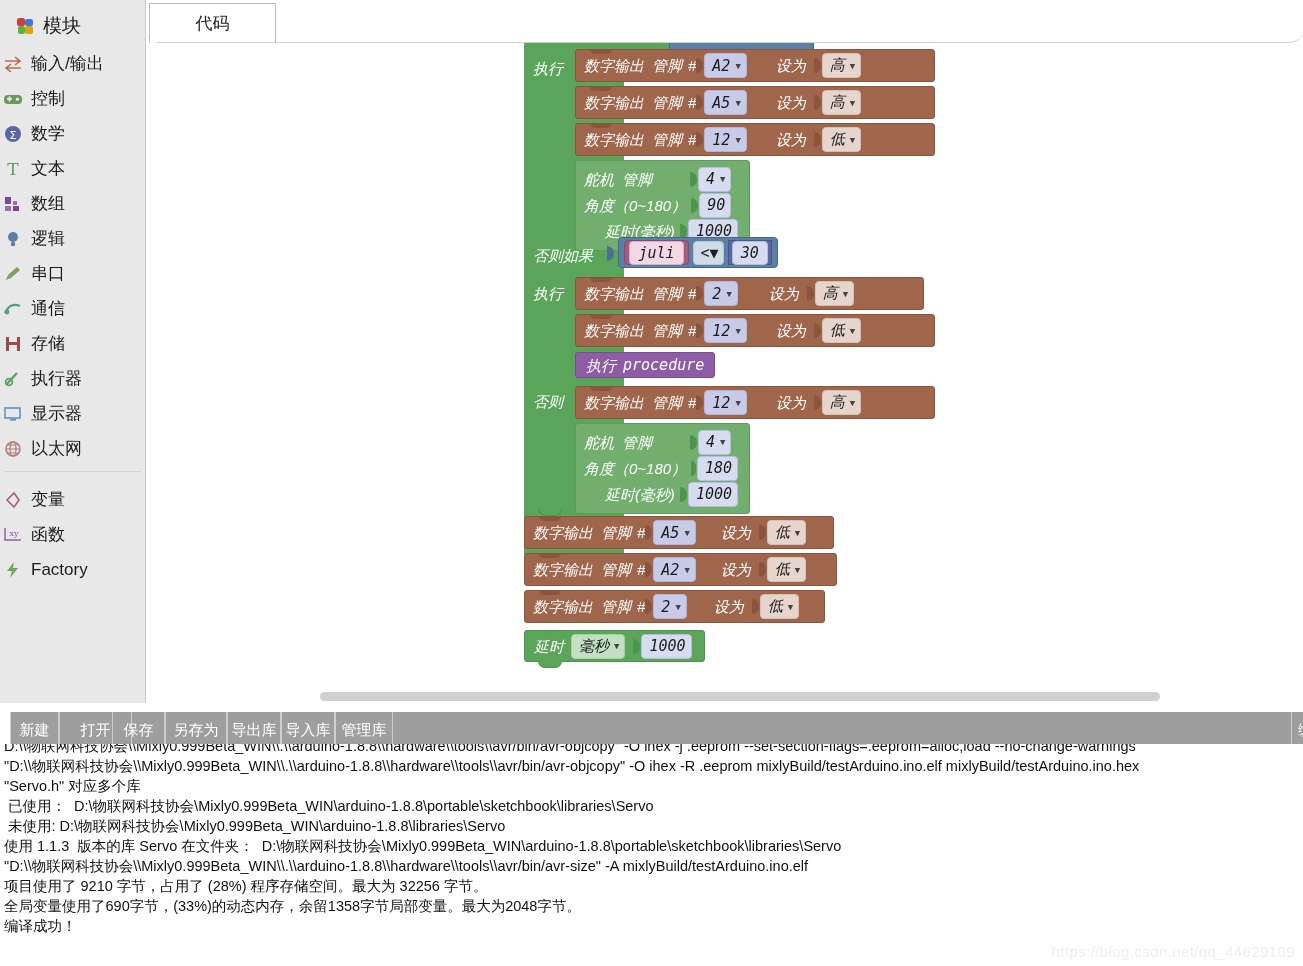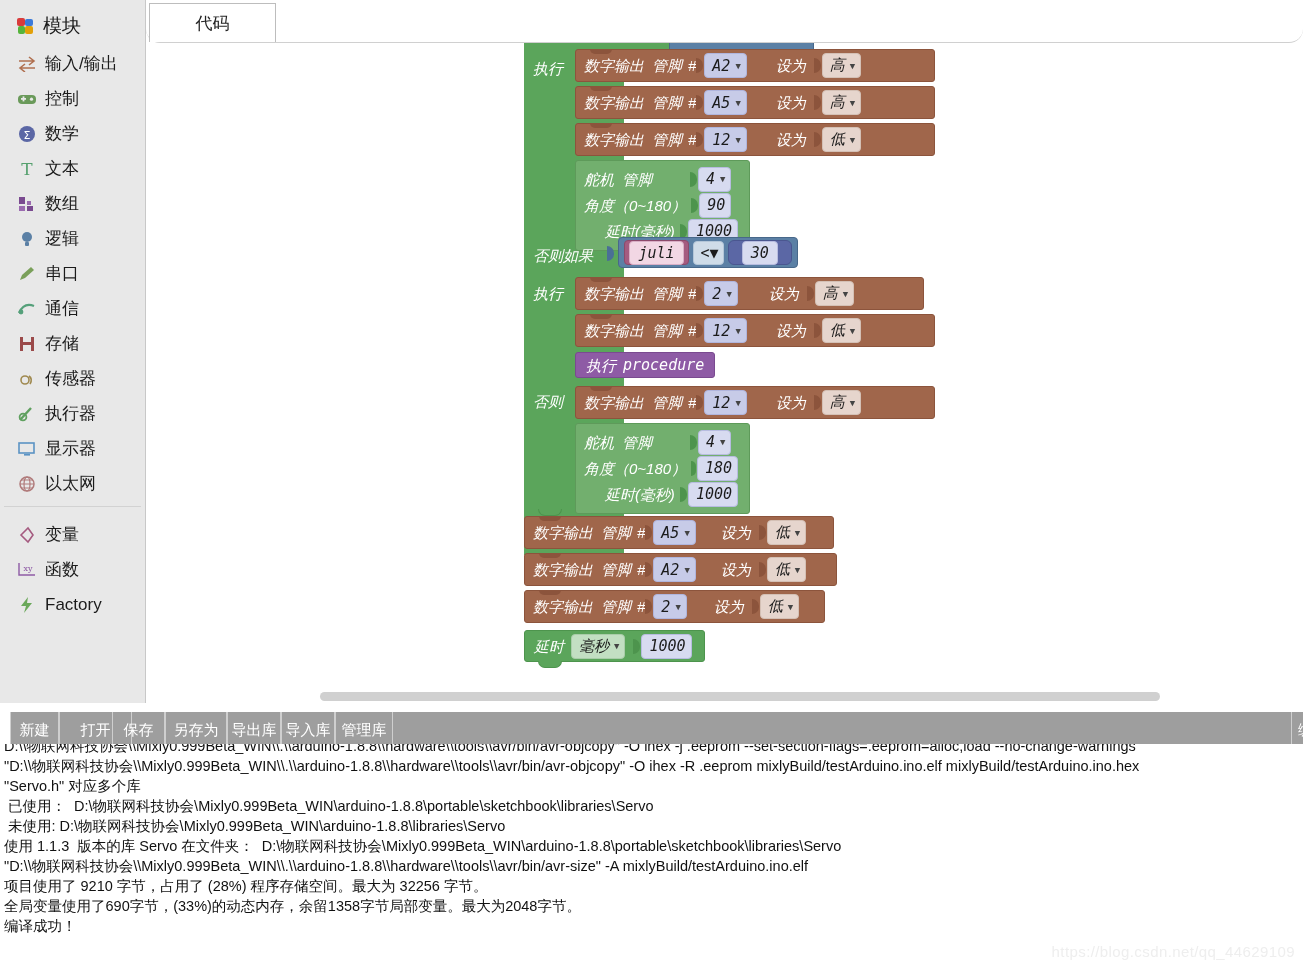--- a/index.html
+++ b/index.html
@@ -17,21 +17,21 @@
   #sidebar {
     position: absolute; left: 0; top: 0;
     width: 146px; height: 703px;
     background: #e8e8e8;
     border-right: 1px solid #c8c8c8;
     padding-top: 6px;
   }
   .side-row {
     display: flex; align-items: center;
     height: 35px;
-    padding-left: 14px;
+    padding-left: 0;
     font-size: 17px;
     color: #1b1b1b;
     cursor: default;
   }
   .side-row.header { font-size: 19px; padding-left: 12px; height: 40px; }
   .side-ico {
     width: 26px; height: 22px;
     margin-right: 5px;
     display: flex; align-items: center; justify-content: center;
     flex: 0 0 26px;
@@ -181,23 +181,23 @@
     border: 1px solid #d9afc6;
     border-radius: 4px;
     font-family: "DejaVu Sans Mono", monospace;
     font-size: 15px;
     color: #1b1b1b;
     padding: 2px 8px;
   }
   .num-pill {
     background: #5b67a5;
     border: 1px solid #4a5690;
-    border-radius: 6px;
+    border-radius: 0;
     display: inline-flex; align-items: center;
-    height: 25px; padding: 0 13px;
+    height: 25px; padding: 0 3px;
   }
   .num-inner {
     background: #d7dbf0;
     border: 1px solid #b7bce0;
     border-radius: 4px;
     font-family: "DejaVu Sans Mono", monospace;
     font-size: 15px; color: #1b1b1b;
     padding: 2px 8px;
   }
   .op-pill {
@@ -387,29 +387,20 @@
       <span class="side-ico">
         <svg width="20" height="18" viewBox="0 0 20 18">
           <rect x="3" y="2" width="14" height="14" fill="#9b4a4a"></rect>
           <rect x="6" y="2" width="8" height="5" fill="#e8e8e8"></rect>
           <rect x="6" y="10" width="8" height="6" fill="#e8e8e8"></rect>
         </svg>
       </span>
       <span>存储</span>
     </div>
 
-    <div class="side-row">
-      <span class="side-ico">
-        <svg width="20" height="18" viewBox="0 0 20 18">
-          <circle cx="8" cy="10" r="4" fill="none" stroke="#a08a50" stroke-width="1.6"></circle>
-          <path d="M12 6 Q16 9 13 14" stroke="#a08a50" stroke-width="1.6" fill="none"></path>
-        </svg>
-      </span>
-      <span>传感器</span>
-    </div>
 
     <div class="side-row">
       <span class="side-ico">
         <svg width="20" height="18" viewBox="0 0 20 18">
           <path d="M3 15 L14 3" stroke="#5fa05f" stroke-width="2.4"></path>
           <circle cx="6" cy="12" r="3.4" fill="none" stroke="#5fa05f" stroke-width="1.8"></circle>
         </svg>
       </span>
       <span>执行器</span>
     </div>

